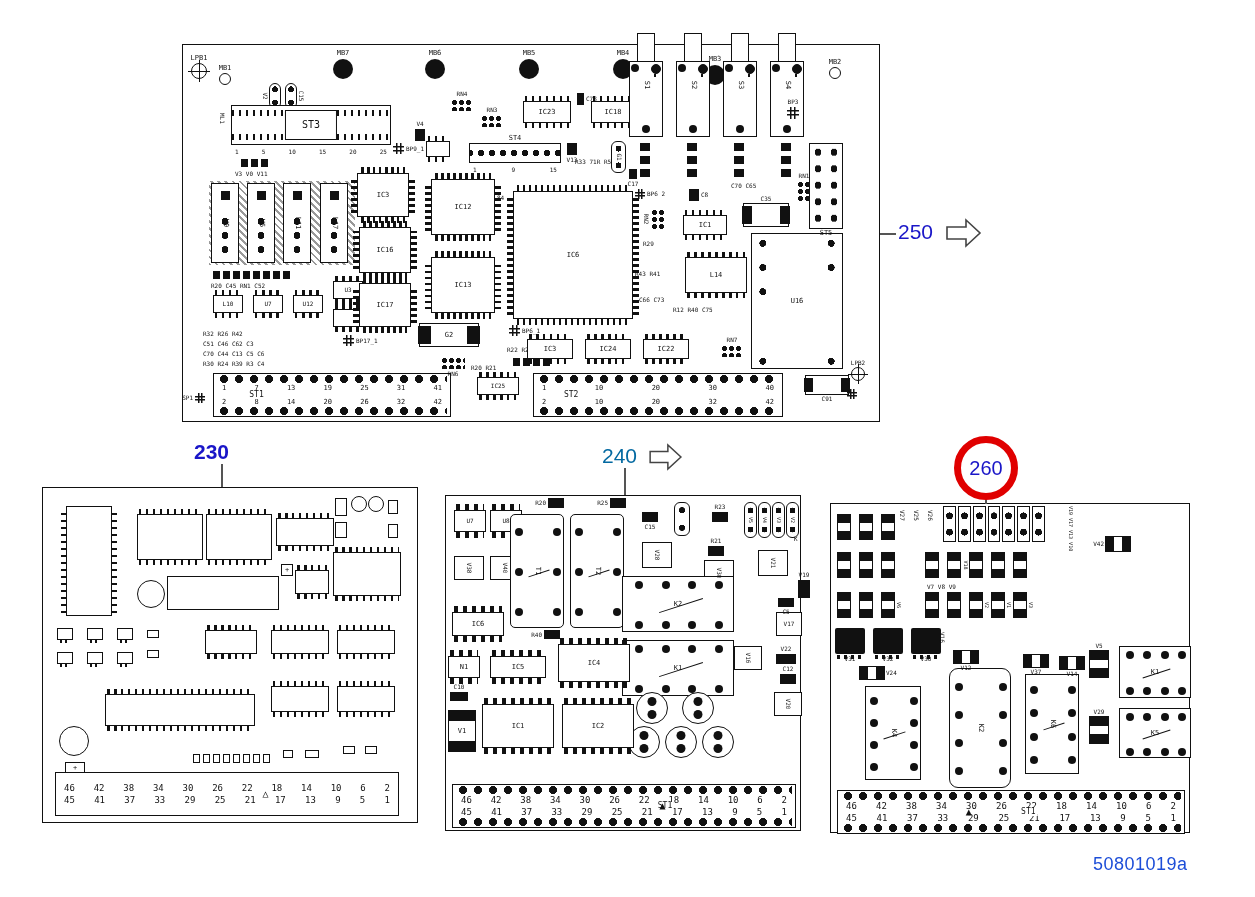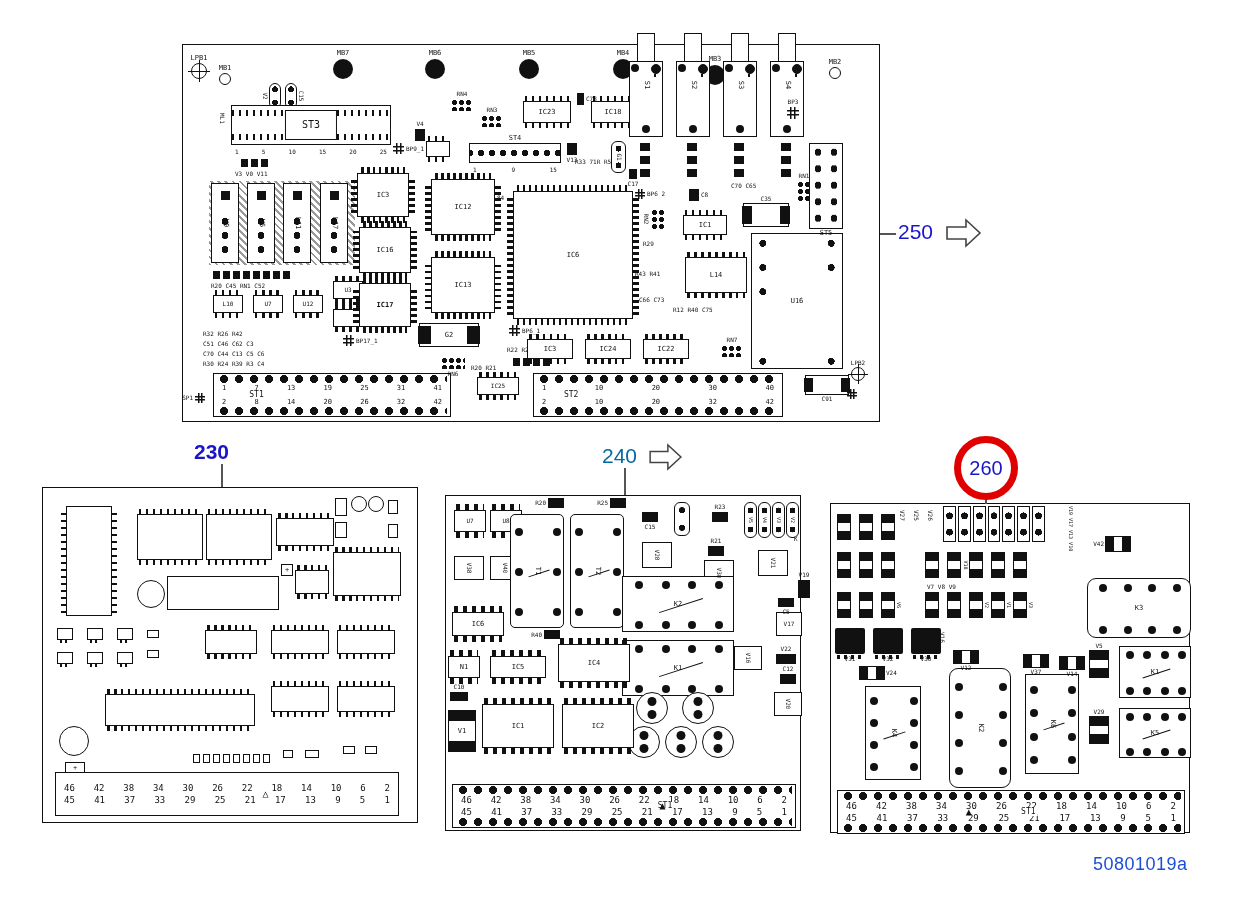--- a/index.html
+++ b/index.html
@@ -209,21 +209,21 @@
       <div class="comp qfp" style="left: 174px; top: 128px; width: 52px; height: 44px;">
         <span class="lbl lp-c">IC3</span>
         <div class="pv l"></div>
         <div class="pv r"></div>
       </div>
       <div class="comp qfp" style="left: 176px; top: 182px; width: 52px; height: 46px;">
         <span class="lbl lp-c">IC16</span>
         <div class="pv l"></div>
         <div class="pv r"></div>
       </div>
-      <div class="comp qfp" style="left: 176px; top: 238px; width: 52px; height: 44px; font-weight: bold;">
+      <div class="comp qfp" style="left: 176px; top: 238px; width: 52px; height: 44px;">
         <span class="lbl lp-c">IC17</span>
         <div class="pv l"></div>
         <div class="pv r"></div>
       </div>
       <div class="comp qfp" style="left: 248px; top: 134px; width: 64px; height: 56px;">
         <span class="lbl lp-c">IC12</span>
         <div class="pv l"></div>
         <div class="pv r"></div>
       </div>
       <div class="comp qfp" style="left: 248px; top: 212px; width: 64px; height: 56px;">
@@ -801,31 +801,20 @@
         <i class="dot" style="left: 3.56px; top: 57.6667px;"></i>
         <i class="dot" style="left: 3.56px; top: 81px;"></i>
         <i class="dot" style="left: 42.44px; top: 11px;"></i>
         <i class="dot" style="left: 42.44px; top: 34.3333px;"></i>
         <i class="dot" style="left: 42.44px; top: 57.6667px;"></i>
         <i class="dot" style="left: 42.44px; top: 81px;"></i>
         <div class="sw"></div>
       </div>
       <div class="comp pad2h" style="left: 274px; top: 32px; width: 26px; height: 16px; font-size: 6px;">
         <span class="lbl lp-l">V42</span>
-      </div>
-      <div class="comp relayRound" style="left: 256px; top: 74px; width: 104px; height: 60px;">
-        <span class="lbl lp-c">K3</span>
-        <i class="dot" style="left: 10.56px; top: 5px;"></i>
-        <i class="dot" style="left: 10.56px; top: 47px;"></i>
-        <i class="dot" style="left: 35.52px; top: 5px;"></i>
-        <i class="dot" style="left: 35.52px; top: 47px;"></i>
-        <i class="dot" style="left: 60.48px; top: 5px;"></i>
-        <i class="dot" style="left: 60.48px; top: 47px;"></i>
-        <i class="dot" style="left: 85.44px; top: 5px;"></i>
-        <i class="dot" style="left: 85.44px; top: 47px;"></i>
       </div>
       <div class="comp pad2v" style="left: 258px; top: 146px; width: 20px; height: 28px; font-size: 6px;">
         <span class="lbl lp-a">V5</span>
       </div>
       <div class="comp relay" style="left: 288px; top: 142px; width: 72px; height: 52px;">
         <span class="lbl lp-c">K1</span>
         <i class="dot" style="left: 6.08px; top: 3.8px;"></i>
         <i class="dot" style="left: 6.08px; top: 40.2px;"></i>
         <i class="dot" style="left: 23.36px; top: 3.8px;"></i>
         <i class="dot" style="left: 23.36px; top: 40.2px;"></i>

